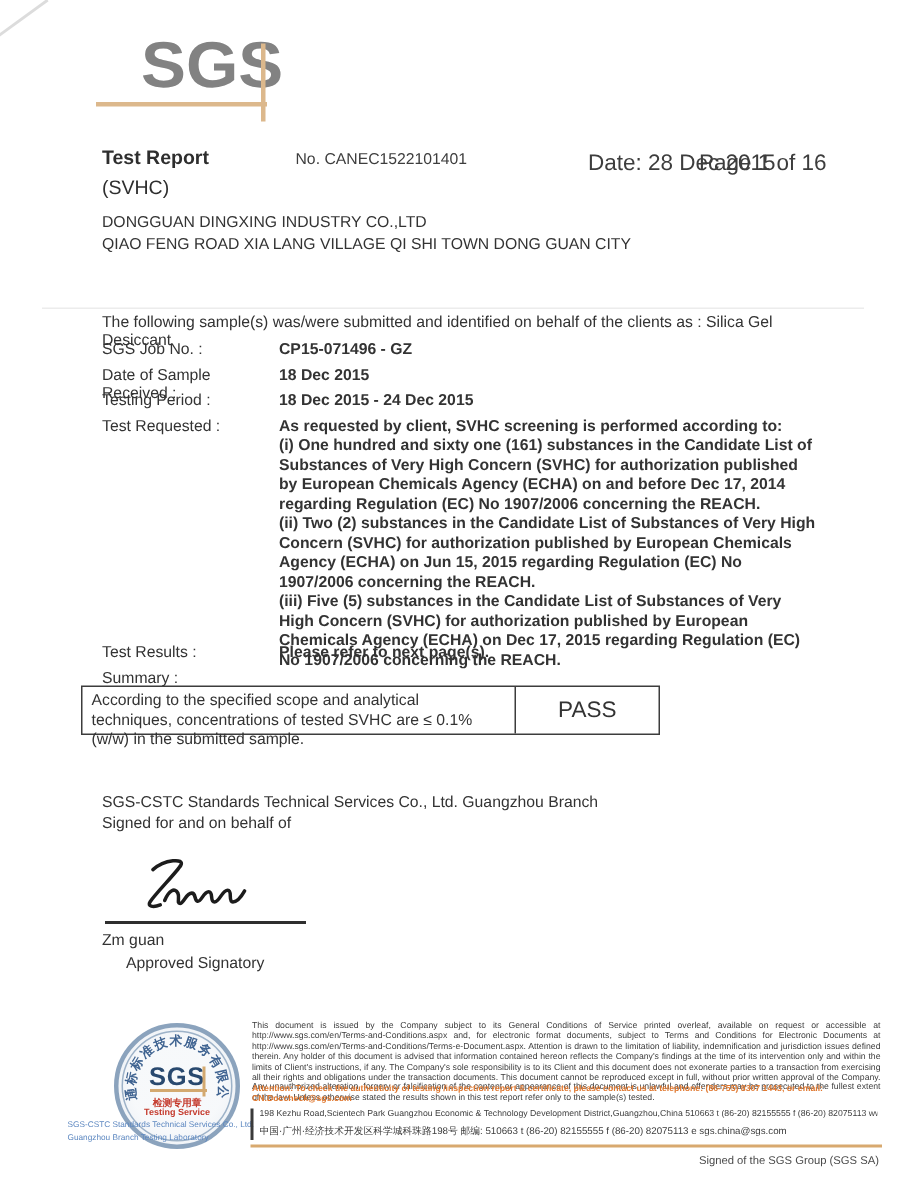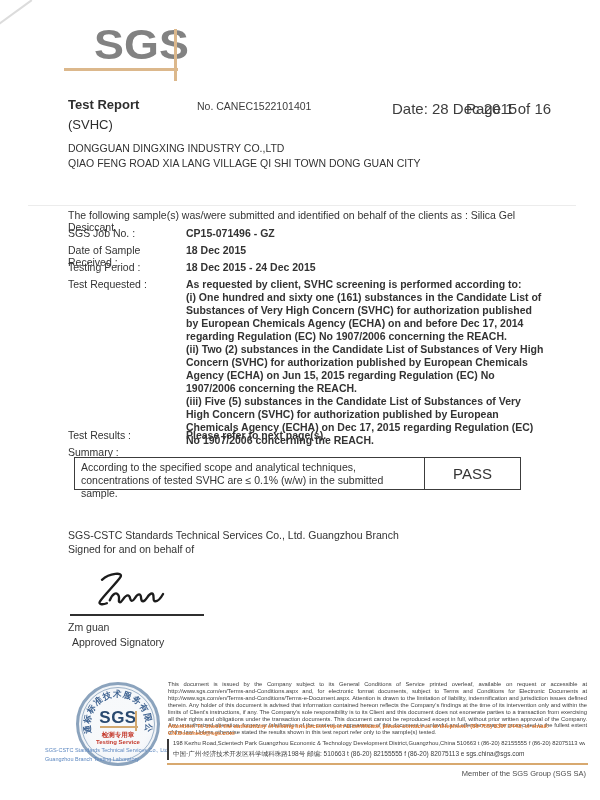--- a/index.html
+++ b/index.html
@@ -32,32 +32,32 @@
   .intro { position:absolute; left:68px; top:209px; width:480px; font-size:10.5px; color:#333; }
 
   
   .info-row { position:absolute; left:68px; width:478px; font-size:10.5px; color:#333; }
   .info-row .lbl { position:absolute; left:0; top:0; width:118px; }
   .info-row .val { position:absolute; left:118px; top:0; width:360px; line-height:13px;font-weight:bold; }
   .para { margin:0 0 0 0; }
 
   
   .summary-label { position:absolute; left:68px; top:446px; font-size:10.5px; color:#333; }
-  .summary-box { position:absolute; left:74px; top:457px; width:447px; height:33px;
+  .summary-box { position:absolute; left:54px; top:457px; width:386px; height:33px;
                  border:1.5px solid #3c3c3c; display:flex; }
   .summary-text { flex:1; padding:3px 8px 0 6px; font-size:10.5px; line-height:13px; color:#333; }
   .summary-verdict { width:96px; border-left:1.5px solid #3c3c3c; display:flex;
                      align-items:center; justify-content:center; font-size:15px; color:#333; }
 
   
   .signed { position:absolute; left:68px; top:528px; font-size:10.5px; line-height:14px; color:#333; }
   .sig-svg { position:absolute; left:80px; top:570px; width:128px; height:44px; }
   .sig-line { position:absolute; left:70px; top:614px; width:134px; height:1.5px; background:#2f2f2f; }
   .sig-name  { position:absolute; left:68px; top:621px; font-size:10.5px; color:#333; }
-  .sig-title { position:absolute; left:72px; top:636px; font-size:10.5px; color:#333; }
+  .sig-title { position:absolute; left:84px; top:636px; font-size:10.5px; color:#333; }
 
   
   .seal { position:absolute; left:76px; top:682px; width:84px; height:84px; }
   .seal-outer { position:absolute; inset:0; border-radius:50%; border:3px solid #8ba3bd;
                 background:radial-gradient(circle, rgba(140,165,195,0.07) 55%, rgba(140,165,195,0.22)); }
   .seal-inner { position:absolute; inset:5px; border-radius:50%; border:1px solid #9db2c8; }
   .seal-arc { position:absolute; inset:3px; width:78px; height:78px; }
   .seal-sgs { position:absolute; left:0; right:0; top:26px; text-align:center; font-size:17px;
               font-weight:bold; color:#29496f; letter-spacing:0.5px; }
   .seal-sgs-hline { position:absolute; left:24px; top:44px; width:38px; height:1.5px; background:#d3a970; }
@@ -179,15 +179,15 @@
     <div>SGS-CSTC Standards Technical Services Co., Ltd.</div>
     <div>Guangzhou Branch Testing Laboratory</div>
   </div>
 
   <div class="disclaimer">This document is issued by the Company subject to its General Conditions of Service printed overleaf, available on request or accessible at http://www.sgs.com/en/Terms-and-Conditions.aspx and, for electronic format documents, subject to Terms and Conditions for Electronic Documents at http://www.sgs.com/en/Terms-and-Conditions/Terms-e-Document.aspx. Attention is drawn to the limitation of liability, indemnification and jurisdiction issues defined therein. Any holder of this document is advised that information contained hereon reflects the Company's findings at the time of its intervention only and within the limits of Client's instructions, if any. The Company's sole responsibility is to its Client and this document does not exonerate parties to a transaction from exercising all their rights and obligations under the transaction documents. This document cannot be reproduced except in full, without prior written approval of the Company. Any unauthorized alteration, forgery or falsification of the content or appearance of this document is unlawful and offenders may be prosecuted to the fullest extent of the law. Unless otherwise stated the results shown in this test report refer only to the sample(s) tested.</div>
   <div class="attention">Attention: To check the authenticity of testing /inspection report &amp; certificate, please contact us at telephone: (86-755) 8307 1443, or email: CN.Doccheck@sgs.com</div>
   <div class="addr-bar"></div>
   <div class="addr1">198 Kezhu Road,Scientech Park Guangzhou Economic &amp; Technology Development District,Guangzhou,China 510663   t (86-20) 82155555   f (86-20) 82075113   www.sgsgroup.com.cn</div>
   <div class="addr2">中国·广州·经济技术开发区科学城科珠路198号   邮编: 510663   t (86-20) 82155555   f (86-20) 82075113   e sgs.china@sgs.com</div>
   <div class="footer-rule"></div>
-  <div class="member">Member of the SGS Group (SGS SA)</div>
+  <div class="member">Signed of the SGS Group (SGS SA)</div>
 
 </div>
 
 </body></html>

